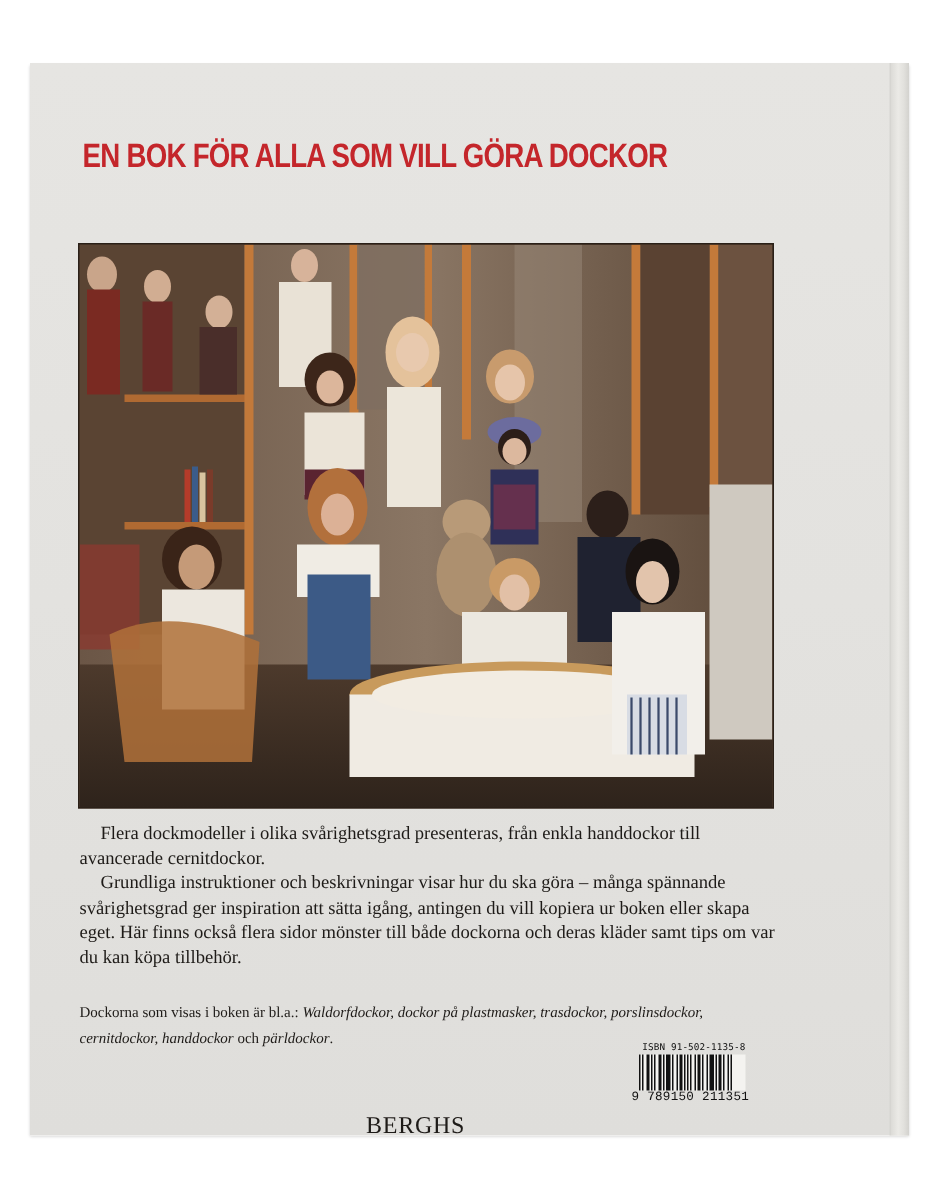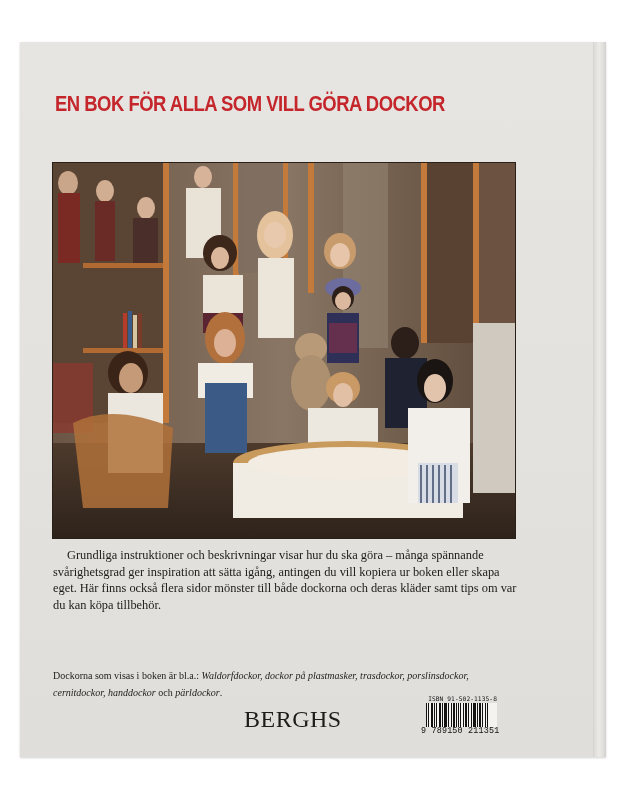--- a/index.html
+++ b/index.html
@@ -60,22 +60,22 @@
       position: absolute;
       left: 33px; top: 626px;
       width: 470px;
       font-size: 10px;
       line-height: 16.6px;
       color: #1e1b18;
     }
     .examples em { font-style: italic; }
     .publisher {
       position: absolute;
-      left: 224px; top: 664px;
-      font-size: 24px;
+      left: 224px; top: 700px;
+      font-size: 16px;
       letter-spacing: 0.5px;
       color: #1e1b18;
     }
     .barcode-wrap {
       position: absolute;
       left: 401px; top: 653px;
       width: 76px;
     }
     .isbn {
       font-family: "DejaVu Sans Mono", monospace;
@@ -208,20 +208,21 @@
         <line x1="374" y1="302" x2="374" y2="340"></line>
         <line x1="380" y1="302" x2="380" y2="340"></line>
         <line x1="386" y1="302" x2="386" y2="340"></line>
         <line x1="392" y1="302" x2="392" y2="340"></line>
         <line x1="398" y1="302" x2="398" y2="340"></line>
       </g>
     </svg>
   </div>
 
   <div class="body-text">
+    <p class="indent">Flera dockmodeller i olika svårighetsgrad presenteras, från enkla handdockor till avancerade cernitdockor.</p>
     <p class="indent">Grundliga instruktioner och beskrivningar visar hur du ska göra – många spännande svårighetsgrad ger inspiration att sätta igång, antingen du vill kopiera ur boken eller skapa eget. Här finns också flera sidor mönster till både dockorna och deras kläder samt tips om var du kan köpa tillbehör.</p>
   </div>
 
   <div class="examples"><span>Dockorna som visas i boken är bl.a.: </span><em>Waldorfdockor, dockor på plastmasker, trasdockor, porslinsdockor, cernitdockor, handdockor</em><span> och </span><em>pärldockor</em><span>.</span></div>
 
   <div class="publisher">BERGHS</div>
 
   <div class="barcode-wrap">
     <div class="isbn">ISBN 91-502-1135-8</div>
     <div class="bars">

